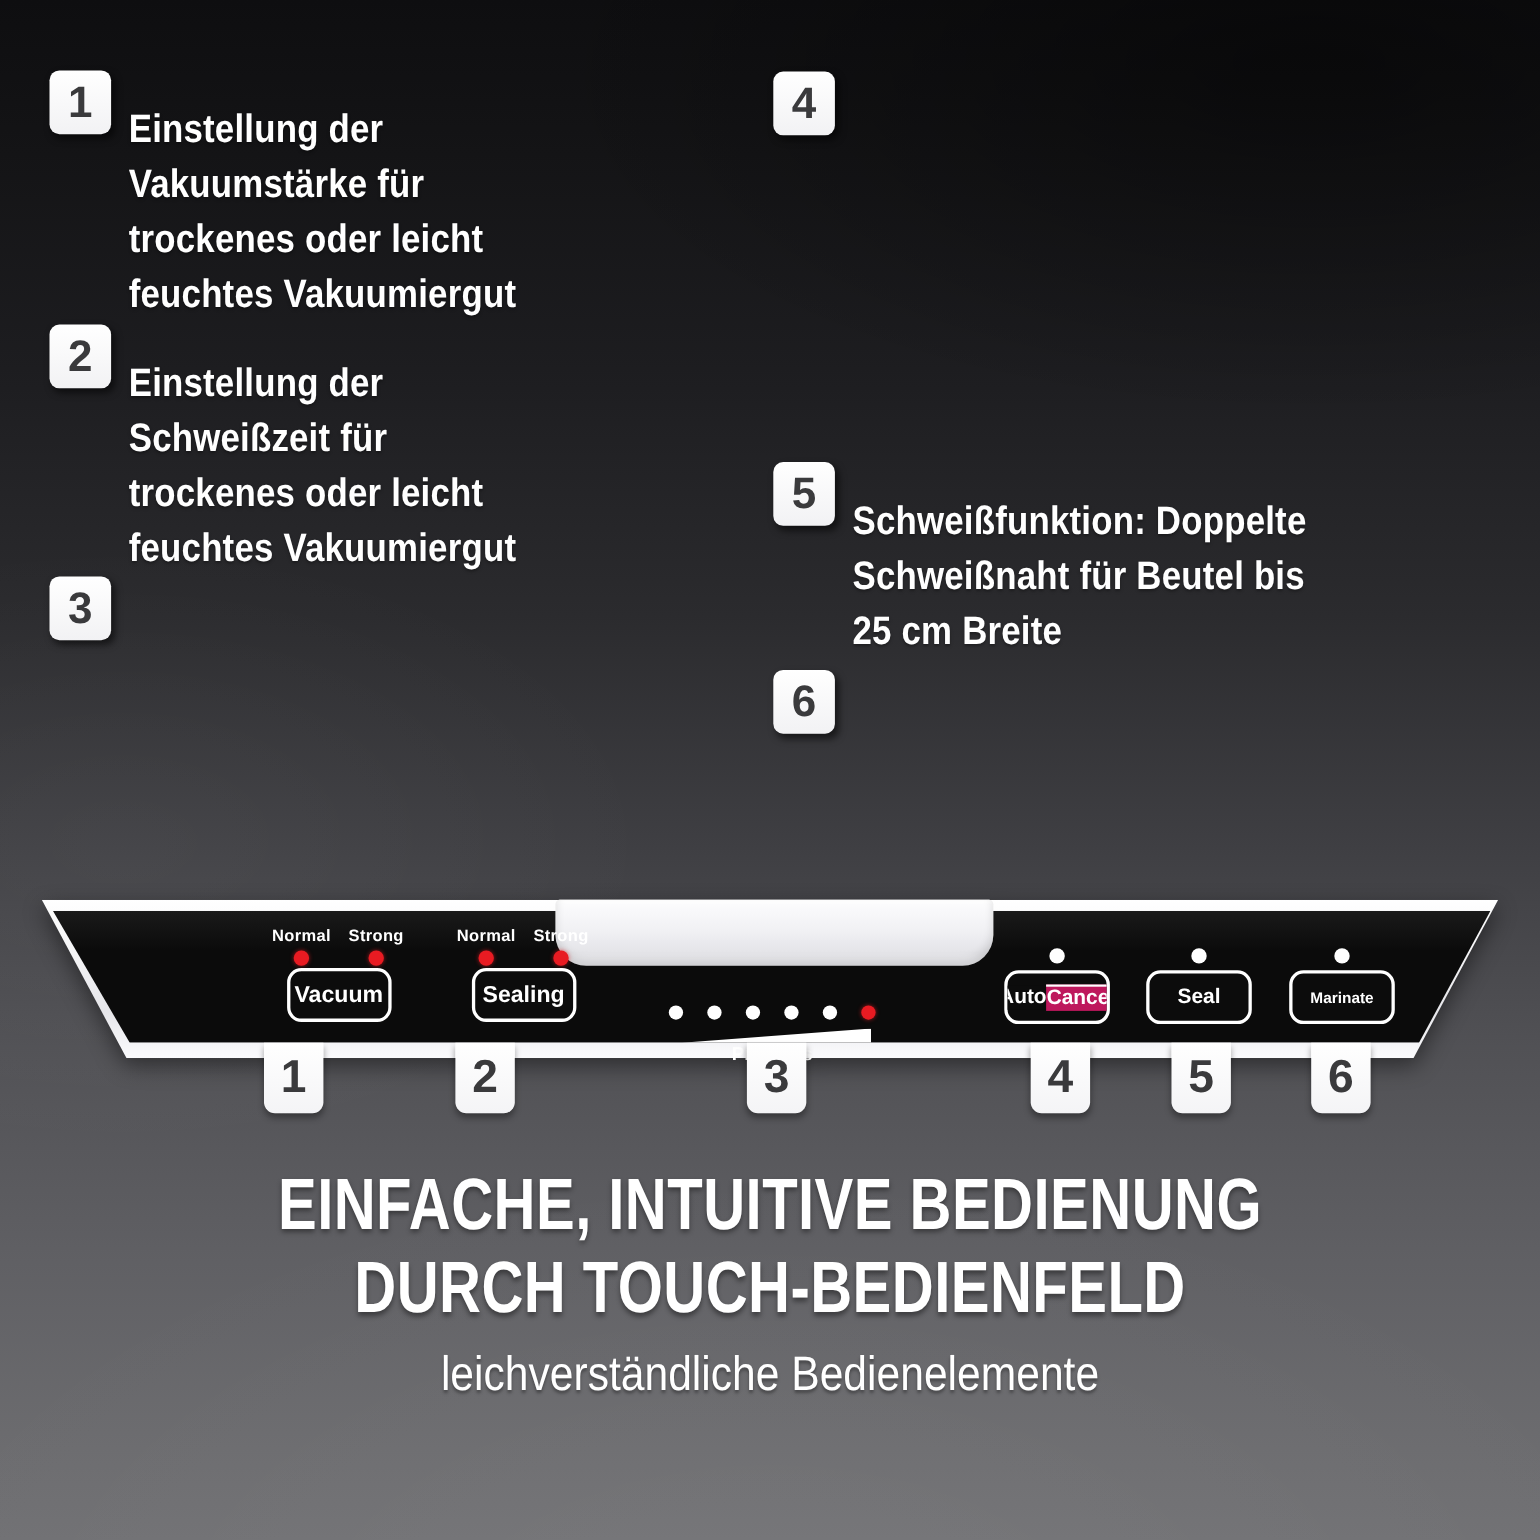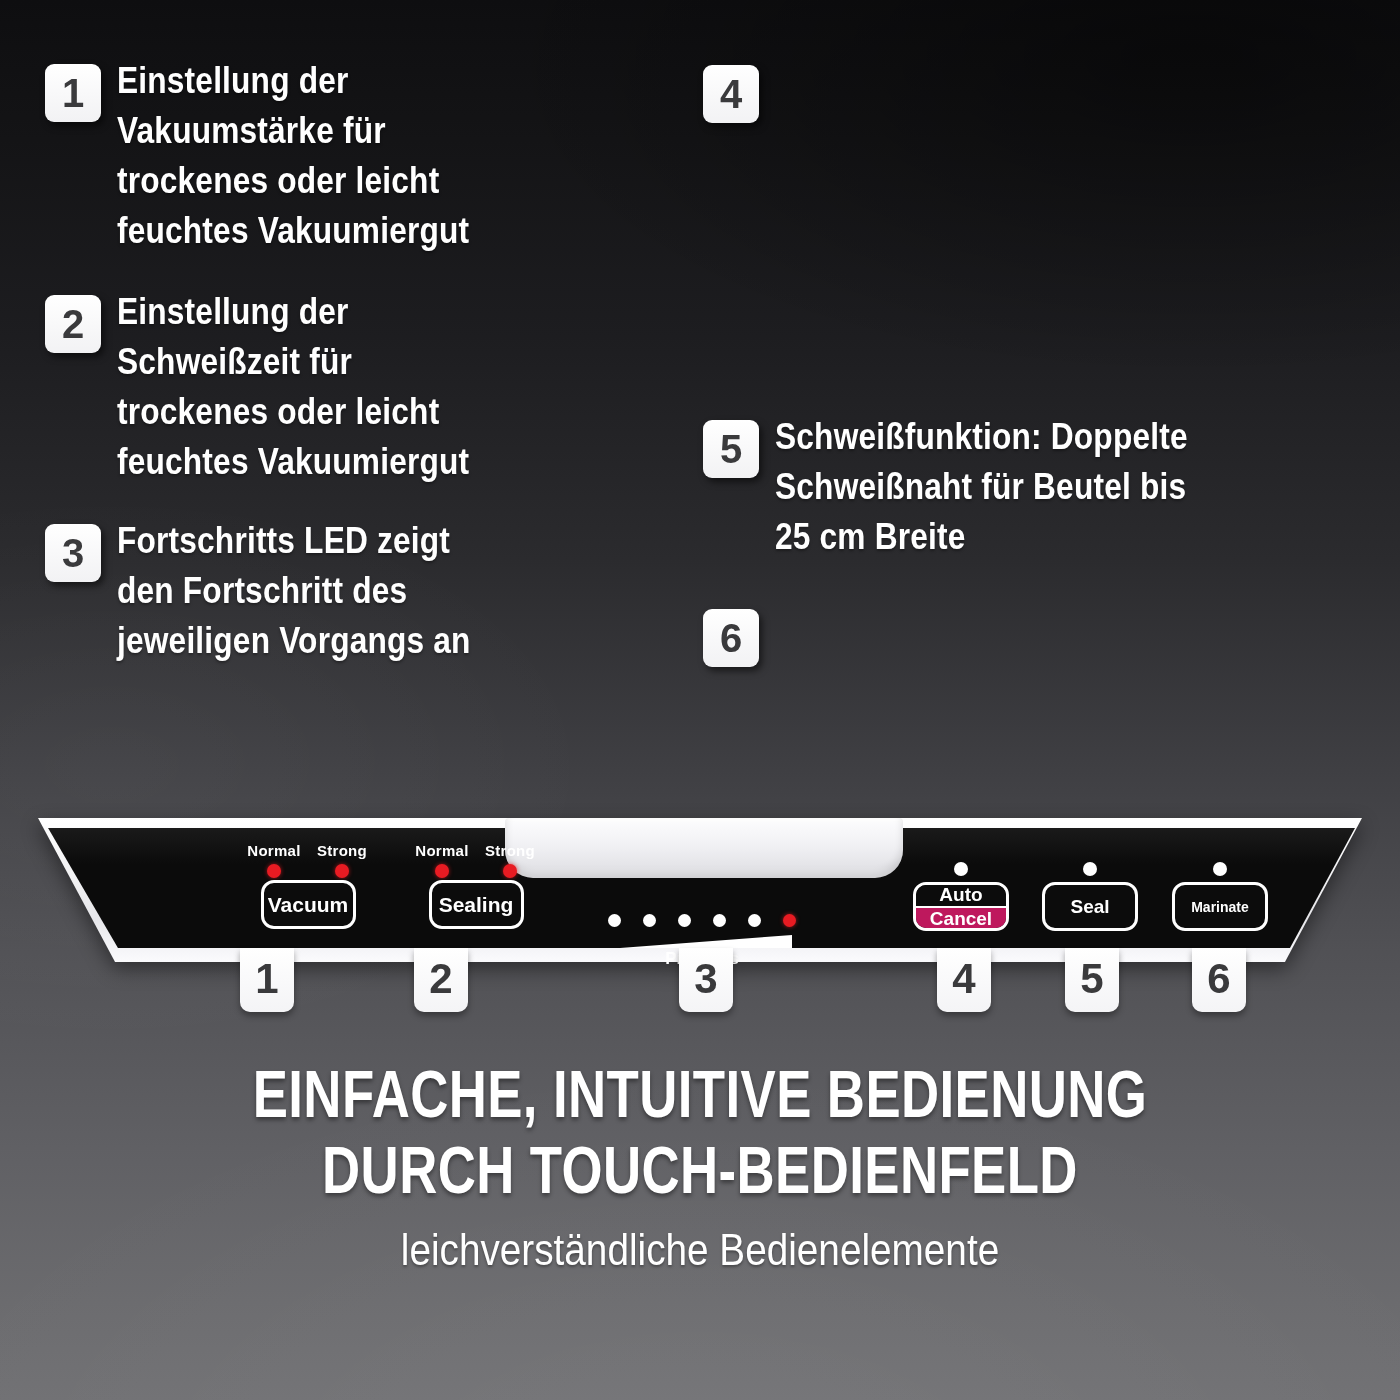--- a/index.html
+++ b/index.html
@@ -18,21 +18,21 @@
 
   
   .feature { position:absolute; display:flex; align-items:flex-start; }
   .badge {
     flex:0 0 auto; margin-top:8px; width:56px; height:58px; border-radius:9px;
     background:linear-gradient(180deg,#ffffff,#f2f2f4);
     color:#3a3a3c; font-weight:bold; font-size:40px;
     display:flex; align-items:center; justify-content:center;
     box-shadow:3px 4px 7px rgba(0,0,0,0.55);
   }
-  .feat-col { margin-left:16px; display:flex; flex-direction:column; align-items:center; }
+  .feat-col { margin-left:16px; display:flex; flex-direction:column; align-items:center;margin-top:36px; }
   .feat-text {
     color:#ffffff; font-weight:bold; font-size:36px; line-height:50px;
     white-space:pre-line; letter-spacing:0.2px;
     transform:scaleX(0.88); transform-origin:0 0;
     text-shadow:0 2px 3px rgba(0,0,0,0.35);
   }
   .divider4 { width:170px; height:4px; background:#ffffff; margin:10px 0 14px 0; }
 
   
   .device { position:absolute; left:38px; top:818px; width:1324px; height:144px;
@@ -58,21 +58,21 @@
   .led.white { background:#ffffff; }
 
   .panel-btn { box-sizing:border-box; margin-top:2px; width:95px; height:49px;
     background:#0c0c0c; border:3px solid #ffffff; border-radius:13px;
     color:#ffffff; font-family:"Liberation Sans", sans-serif; font-weight:bold; font-size:21px;
     display:flex; align-items:center; justify-content:center; padding:0; }
 
   .btn-group { position:absolute; top:44px; width:96px;
     display:flex; flex-direction:column; align-items:center; gap:6px; }
   .btn-group .panel-btn { margin-top:0; width:96px; font-size:19px; }
-  .panel-btn.split { flex-direction:column; overflow:hidden; padding:0; }
+  .panel-btn.split { flex-direction:row; overflow:hidden; padding:0; }
   .split-top { flex:1.1; width:100%; display:flex; align-items:center; justify-content:center;
     background:#0c0c0c; font-size:19px; font-weight:bold; }
   .split-bottom { flex:1; width:100%; display:flex; align-items:center; justify-content:center;
     background:#be185d; border-top:2px solid #ffffff; font-size:19px; font-weight:bold; }
 
   .progress-group { position:absolute; left:570px; top:96px; width:188px;
     display:flex; flex-direction:column; align-items:flex-start; }
   .leds-row { display:flex; gap:22px; }
   .leds-row .led { width:13px; height:13px; }
   .wedge { margin:8px 0 0 12px; width:172px; height:13px; background:#ffffff;
@@ -115,25 +115,20 @@
     <div class="badge">2</div>
     <div class="feat-col">
         <div class="feat-text">Einstellung der
 Schweißzeit für
 trockenes oder leicht
 feuchtes Vakuumiergut</div>
       </div>
   </div>
   <div class="feature" style="left:45px;top:516px">
     <div class="badge">3</div>
-    <div class="feat-col">
-        <div class="feat-text">Fortschritts LED zeigt
-den Fortschritt des
-jeweiligen Vorgangs an</div>
-      </div>
   </div>
 
   <div class="feature" style="left:703px;top:57px">
     <div class="badge">4</div>
   </div>
   <div class="feature" style="left:703px;top:412px">
     <div class="badge">5</div>
     <div class="feat-col">
         <div class="feat-text">Schweißfunktion: Doppelte
 Schweißnaht für Beutel bis

